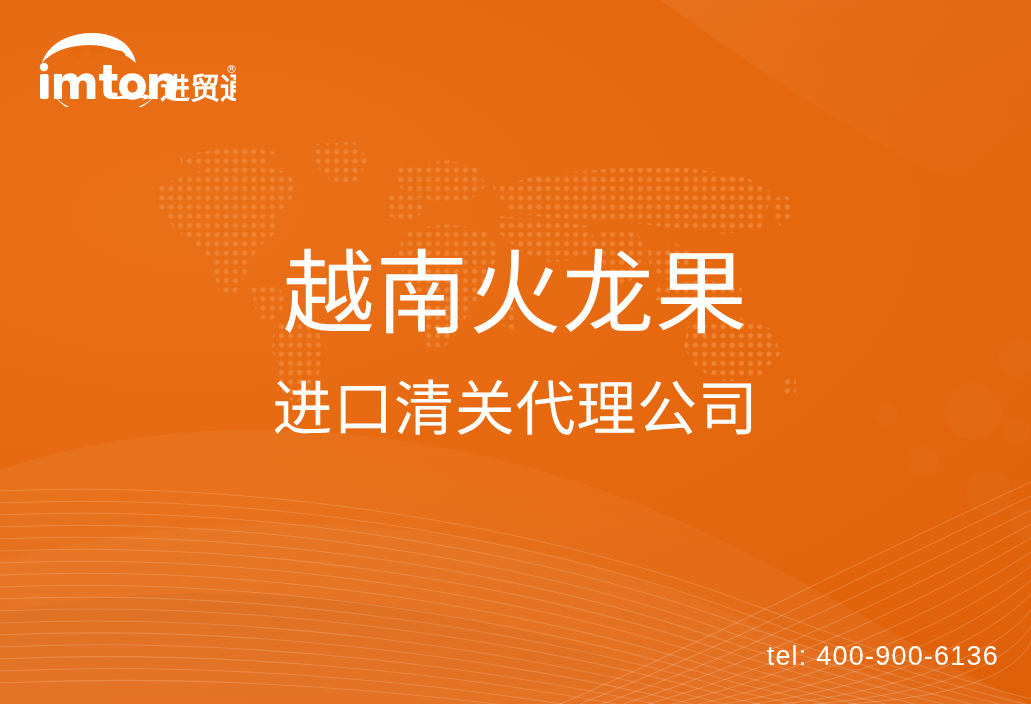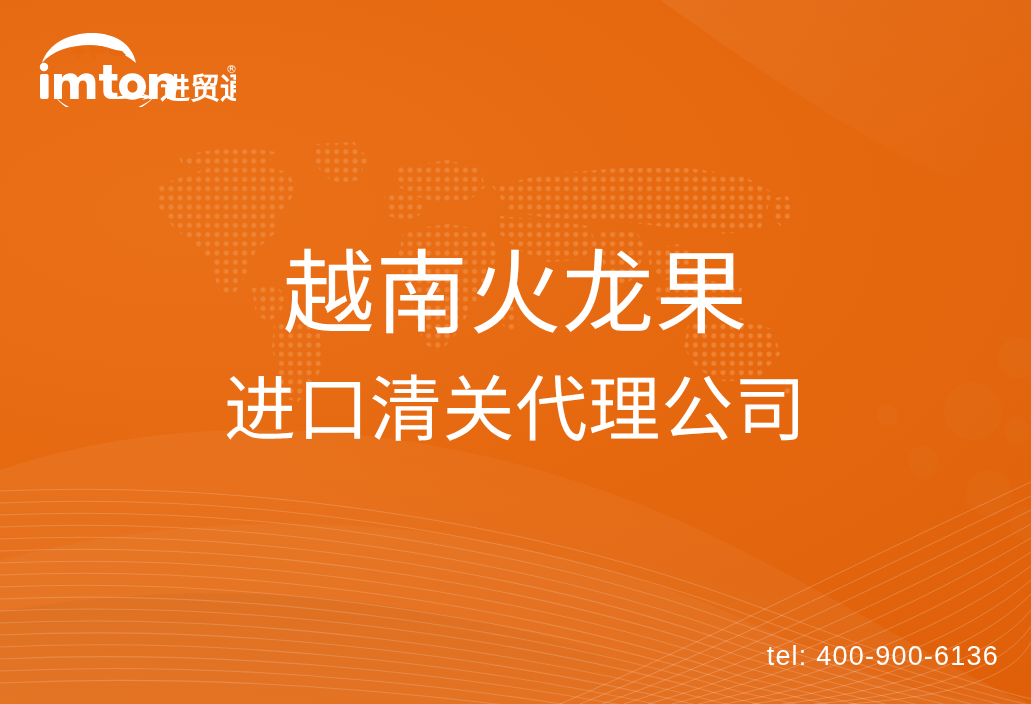--- a/index.html
+++ b/index.html
@@ -95,21 +95,21 @@
     font-family: "Liberation Sans", "DejaVu Sans", sans-serif;
     font-weight: 400;
     letter-spacing: .012em;
     white-space: nowrap;
   }
   .headline-line-1 {
     font-size: 92px;
     line-height: 116px;
   }
   .headline-line-2 {
-    font-size: 72px;
+    font-size: 60px;
     line-height: 116px;
   }
 
   
 
   .phone {
     position: absolute;
     right: 32px;
     bottom: 32px;
     color: #ffffff;

